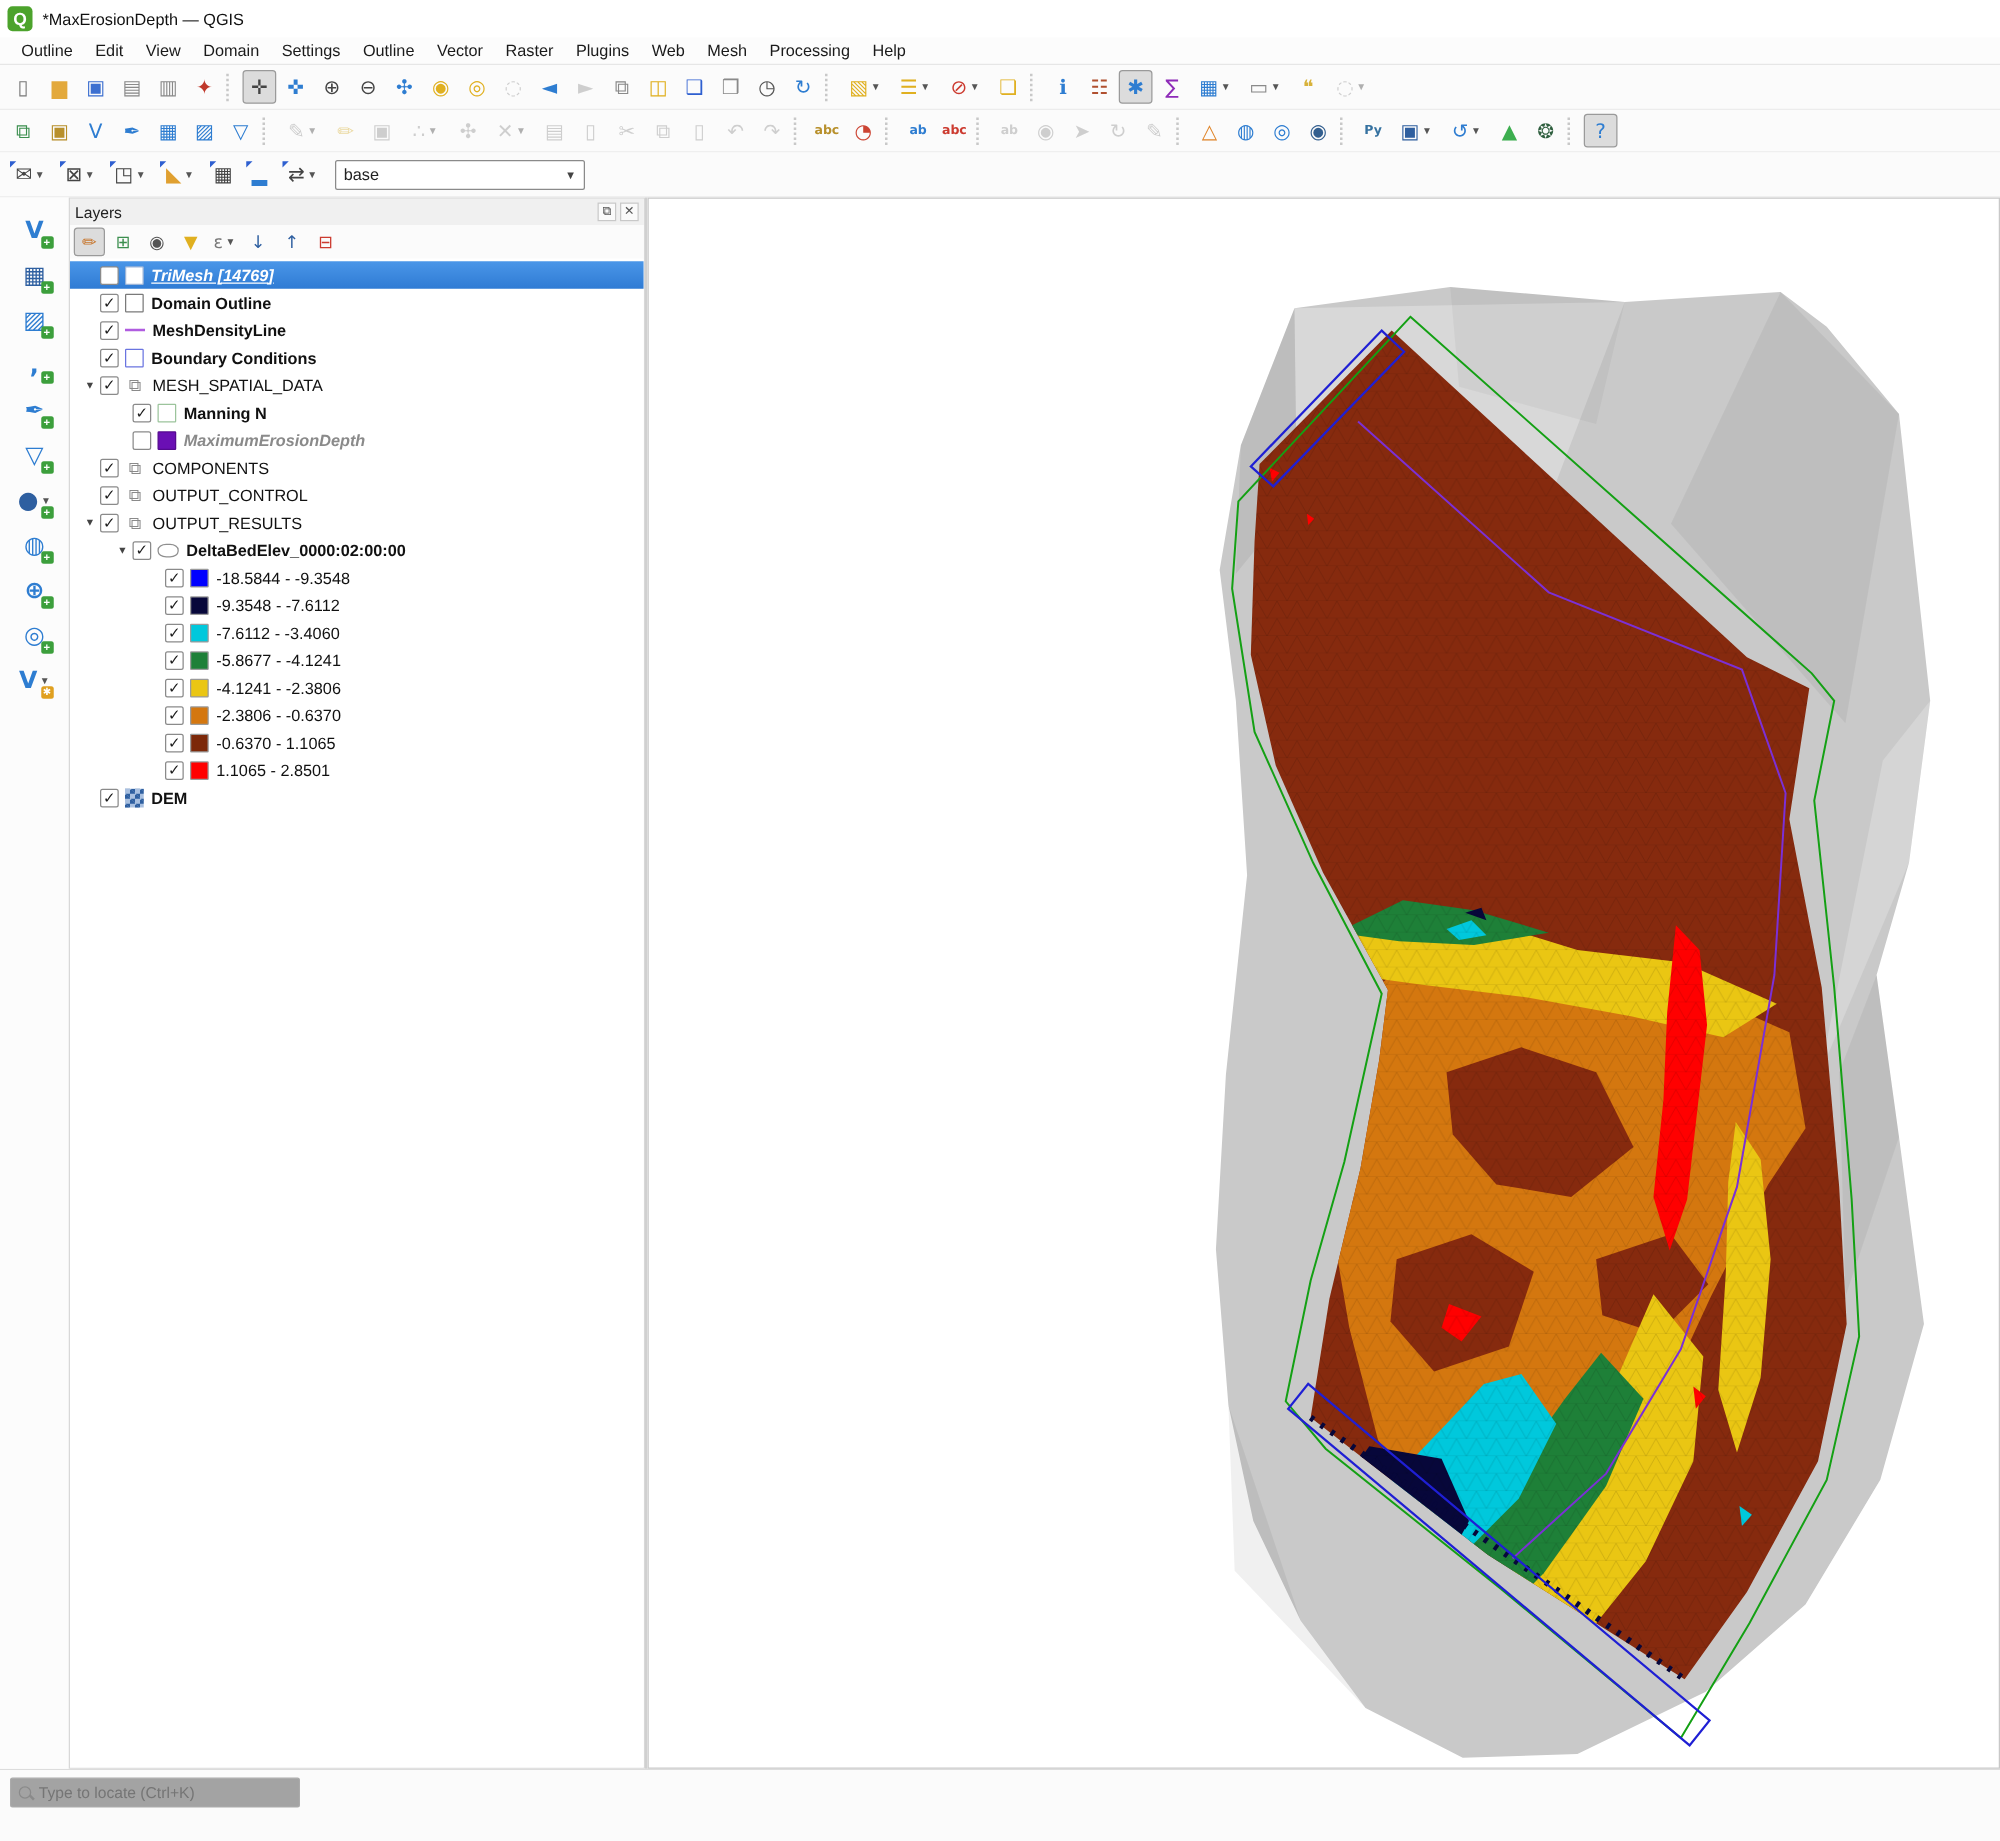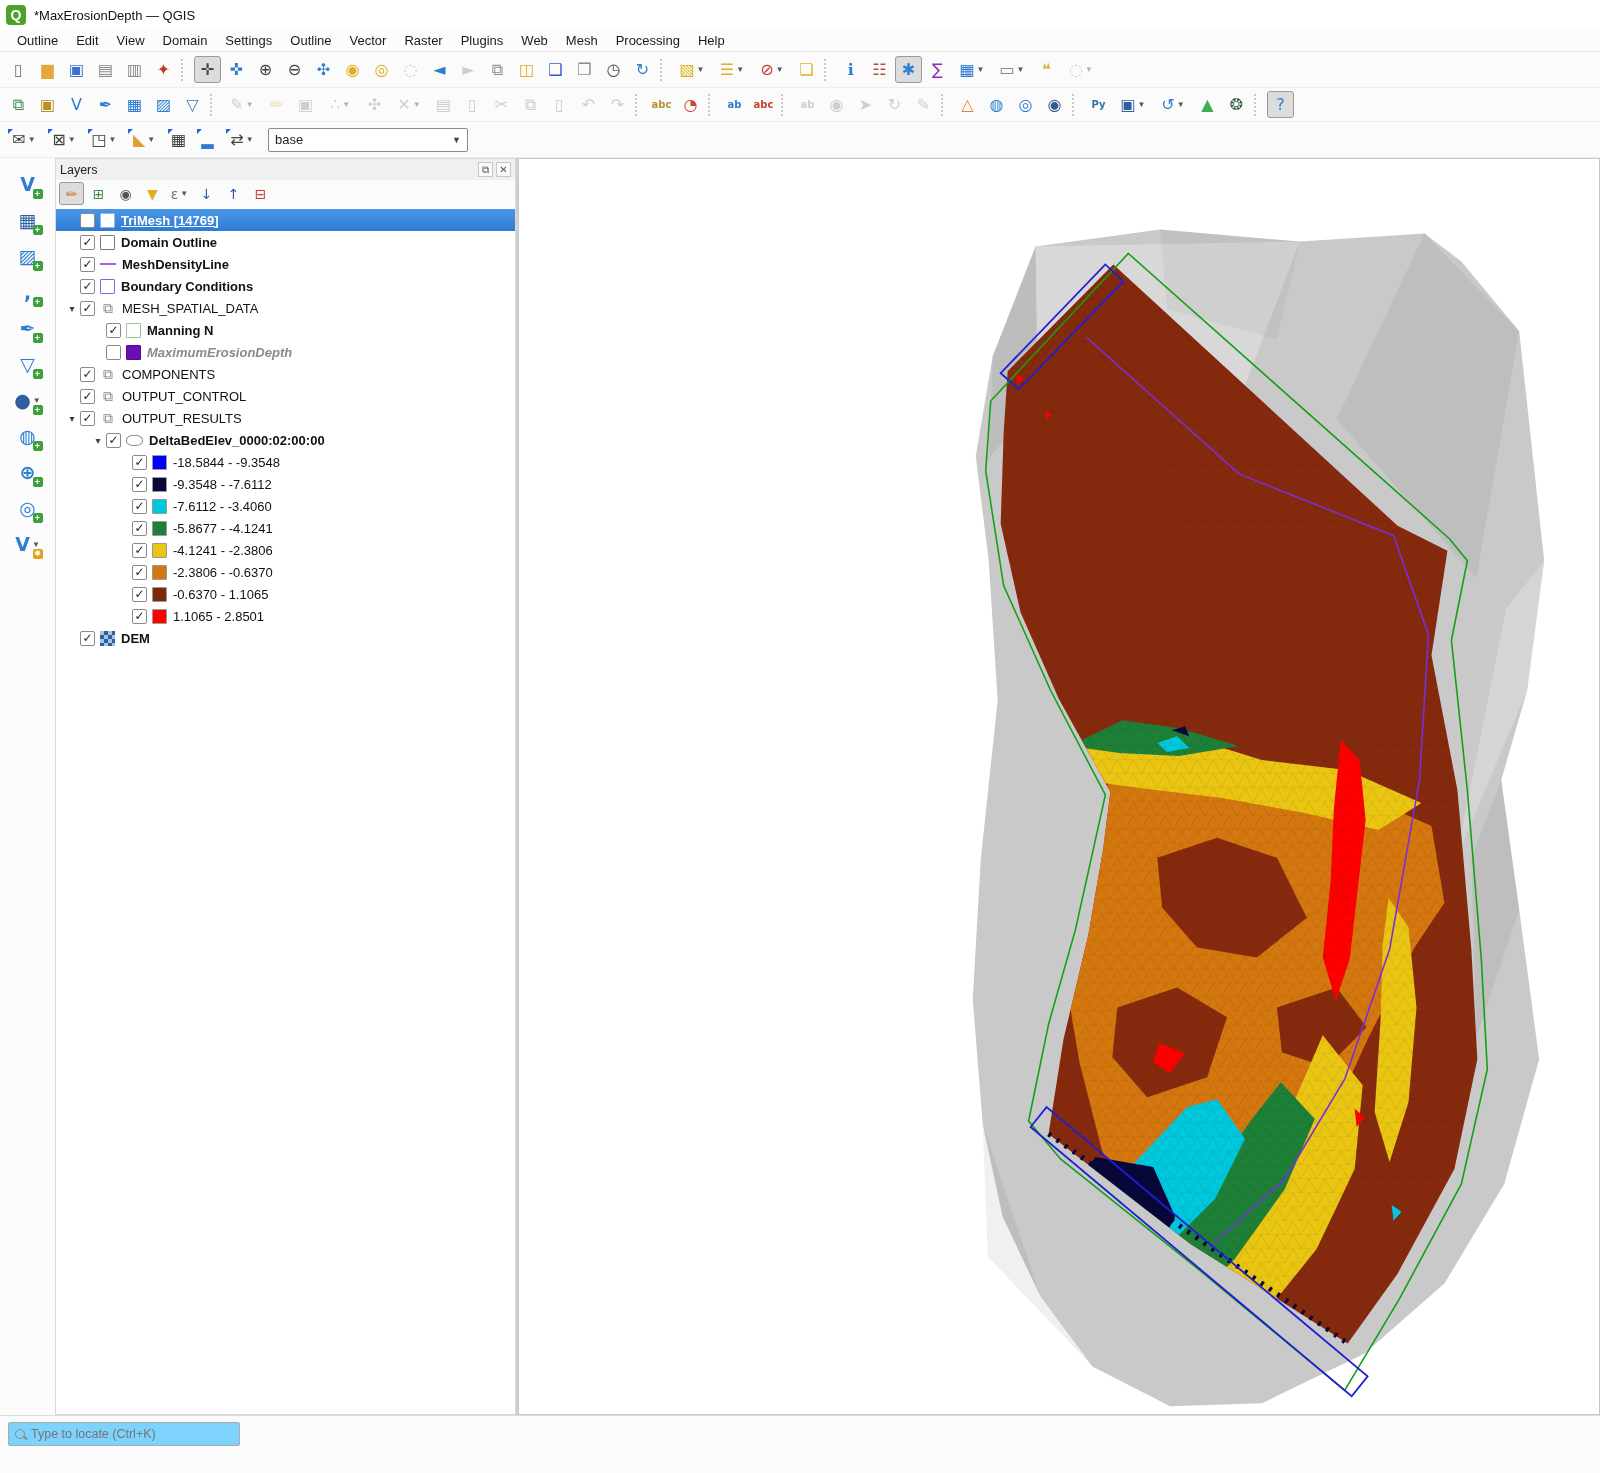--- a/index.html
+++ b/index.html
@@ -62,32 +62,32 @@
   .licon.rect{width:15px;height:15px;border-radius:1px;}
   .licon.line{width:16px;height:0;border-top:2px solid #b05ce0;}
   .licon.group{width:16px;font-size:14px;color:#8a8a8a;text-align:center;line-height:15px;}
   .licon.mesh{width:17px;height:11px;border:1.6px solid #8f8f8f;border-radius:7px/5px;}
   .licon.raster{width:15px;height:15px;
     background-image:linear-gradient(45deg,#2e5fa0 25%,transparent 25%,transparent 75%,#2e5fa0 75%),
                      linear-gradient(45deg,#2e5fa0 25%,#a9c0e0 25%,#a9c0e0 75%,#2e5fa0 75%);
     background-size:8px 8px;background-position:0 0,4px 4px;}
   .lbl{color:#111;}
   .lbl.bold{font-weight:bold;}
-  .lbl.italic{}
+  .lbl.italic{font-style:italic;}
   .lbl.underline{text-decoration:underline;}
   .lbl.dim{color:#8a8a8a;font-style:italic;font-weight:bold;}
   .trow.selected .lbl{color:#fff;}
 
   .splitter{width:2px;background:#d0d0d0;}
   .canvas{flex:1;background:#ffffff;position:relative;border:1px solid #c8c8c8;}
   .canvas svg{position:absolute;inset:0;}
 
   
   .statusbar{height:58px;background:#fbfbfb;border-top:1px solid #dcdcdc;padding:6px 8px;display:flex;align-items:flex-start;}
-  .locate{width:232px;height:24px;border:1px solid #ababab;border-radius:2px;background:#7dd3fc;
+  .locate{width:232px;height:24px;border:1px solid #ababab;border-radius:2px;background:#a3a3a3;
     display:flex;align-items:center;padding:0 6px;gap:6px;}
   .locate input{border:none;outline:none;flex:1;font-size:12.5px;color:#333;font-family:inherit;background:transparent;}
   .mag{width:10px;height:10px;border:1.6px solid #8a8a8a;border-radius:50%;position:relative;flex:none;}
   .mag::after{content:"";position:absolute;width:5px;height:1.6px;background:#8a8a8a;right:-4px;bottom:-1px;transform:rotate(45deg);}
 </style>
 </head>
 <body>
 
 <div class="titlebar">
   <div class="qgis-logo">Q</div>

